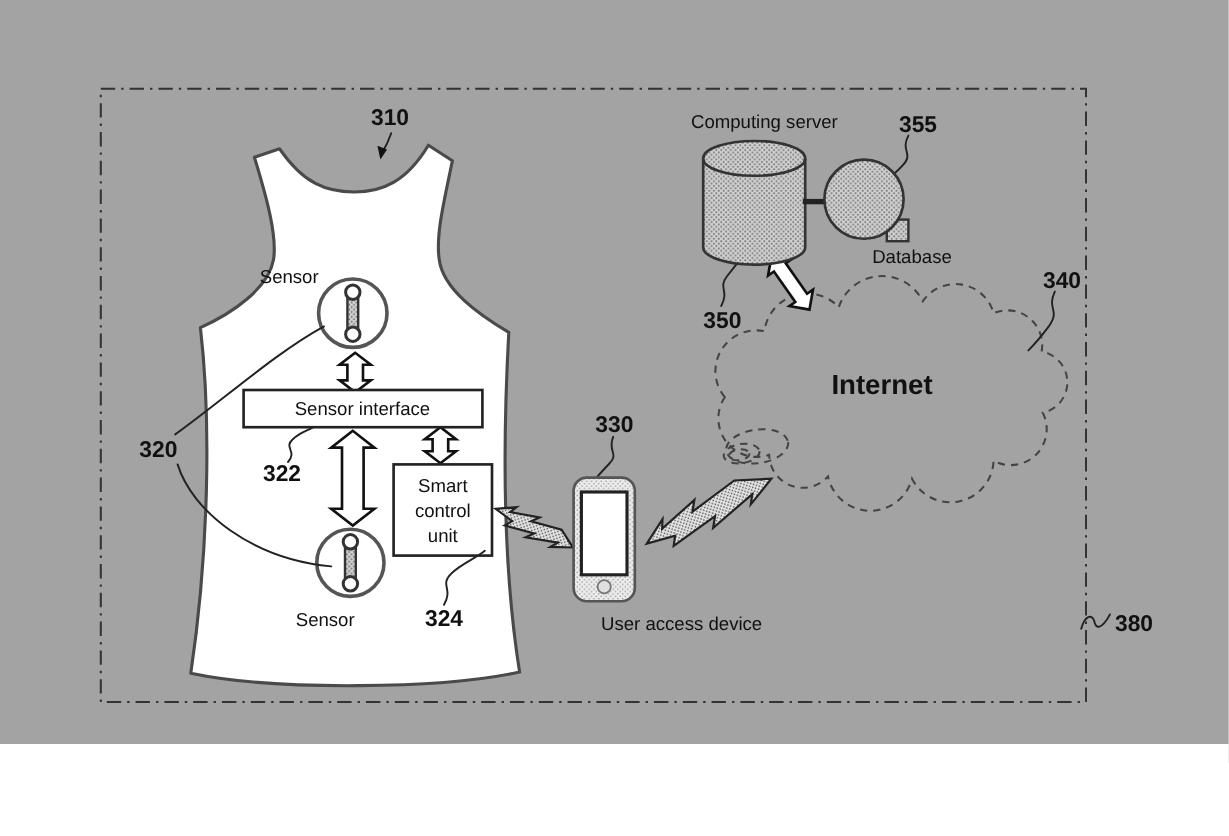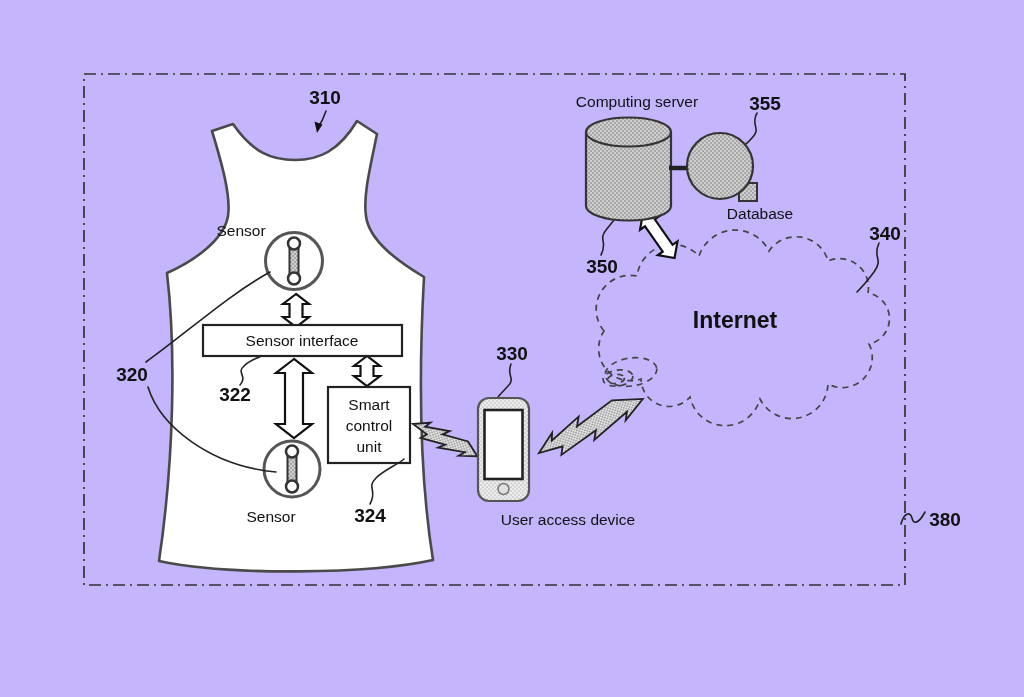--- a/index.html
+++ b/index.html
@@ -1,19 +1,19 @@
 <!DOCTYPE html>
 <html><head>
 <meta charset="utf-8">
 <style>
   html,body{margin:0;padding:0;background:#ffffff;}
   .stage{
     position:relative;
-    width:1024px;height:697px;
-    background:#c4b5fd;
+    width:1024px;height:620px;
+    background:#a3a3a3;
     font-family:"Liberation Sans", sans-serif;
     overflow:hidden;
   }
   svg{position:absolute;left:0;top:0;}
   text{fill:#111111;}
   .lbl{font-size:15.5px;}
   .ref{font-size:19px;font-weight:bold;}
   .internet{font-size:23px;font-weight:bold;}
 </style>
 </head>

